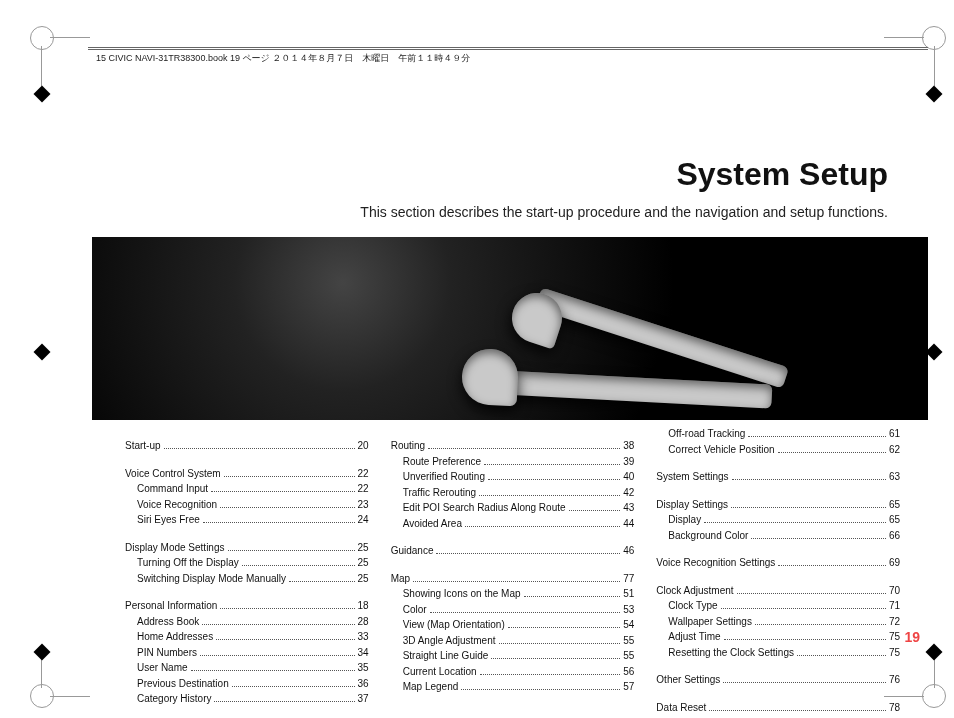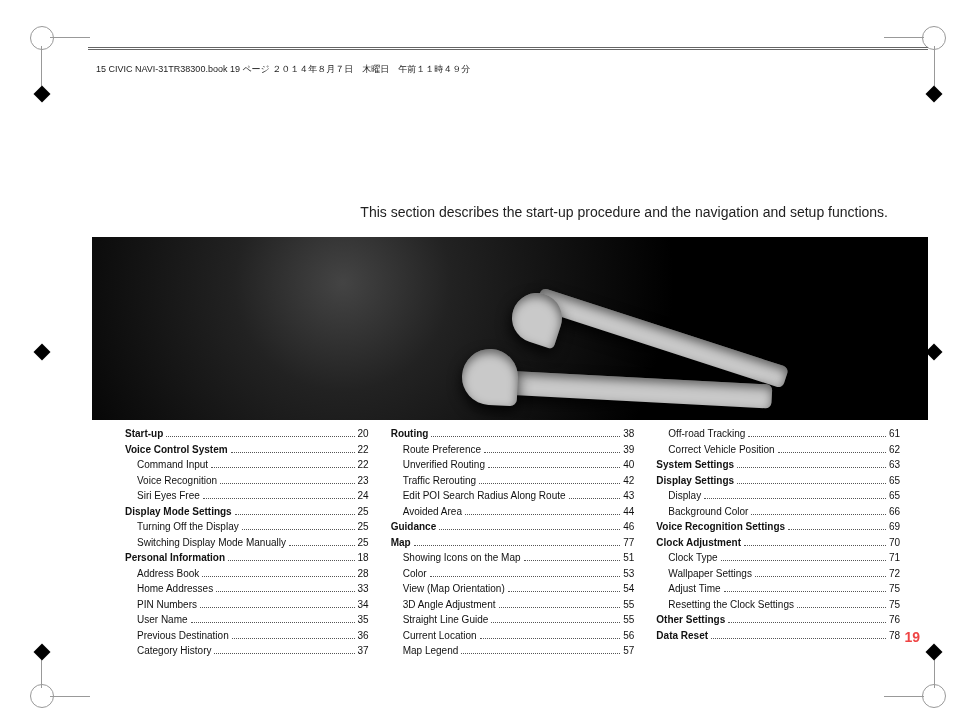--- a/index.html
+++ b/index.html
@@ -4,39 +4,39 @@
 <style>
   html,body{margin:0;padding:0;background:#fff;font-family:"Segoe UI",Arial,sans-serif;color:#111;}
   .page{position:relative;width:954px;height:718px;box-sizing:border-box;overflow:hidden;}
   
   .reg{position:absolute;width:22px;height:22px;border:1px solid #999;border-radius:50%;}
   .hline{position:absolute;height:1px;background:#999;}
   .vline{position:absolute;width:1px;background:#999;}
   .diamond{position:absolute;width:12px;height:12px;background:#000;transform:rotate(45deg);}
   .header-line{position:absolute;left:88px;right:26px;top:47px;height:1px;background:#666;}
   .header-line2{position:absolute;left:88px;right:26px;top:49px;height:1px;background:#666;}
-  .doc-meta{position:absolute;left:96px;top:52px;font-size:9px;color:#222;font-family:Arial,sans-serif;margin-top:11px;}
+  .doc-meta{position:absolute;left:96px;top:52px;font-size:9px;color:#222;font-family:Arial,sans-serif;}
   
   .hero{position:absolute;left:92px;top:110px;right:26px;height:310px;}
   .hero-title{position:absolute;right:40px;top:46px;font-size:32px;font-weight:700;color:#111;}
   .hero-sub{position:absolute;left:160px;right:40px;top:94px;font-size:14px;color:#222;text-align:right;}
   .hero-img{position:absolute;left:0;right:0;top:127px;bottom:0;background:#000;overflow:hidden;}
   .hero-grad{position:absolute;inset:0;background:radial-gradient(circle at 30% 25%, #444 0%, #222 18%, #000 55%);}
   
   .wrench{position:absolute;background:#c9c9c9;box-shadow:inset 0 4px 10px rgba(0,0,0,.5),0 6px 14px rgba(0,0,0,.8);}
   .w1{width:260px;height:22px;top:90px;left:440px;transform:rotate(18deg);border-radius:6px;}
   .w1b{width:50px;height:50px;top:56px;left:420px;border-radius:50% 50% 10% 50%;transform:rotate(18deg);}
   .w2{width:290px;height:24px;top:140px;left:390px;transform:rotate(3deg);border-radius:6px;}
   .w2b{width:56px;height:56px;top:112px;left:370px;border-radius:50% 50% 12% 50%;transform:rotate(3deg);}
   
   .toc{position:absolute;left:125px;top:426px;right:54px;display:flex;gap:22px;font-size:10px;color:#111;}
   .col{flex:1;min-width:0;}
   .row{display:flex;align-items:baseline;white-space:nowrap;line-height:1.55;}
   .indent .label{padding-left:12px;}
-  .bold .label{font-weight:700;}
+  .bold .label{font-weight:400;margin-top:12px;}
   .bold .pg{font-weight:400;}
   .label{flex:0 0 auto;}
   .dots{flex:1 1 auto;border-bottom:1px dotted #555;margin:0 3px 2px 3px;min-width:6px;}
   .pg{flex:0 0 auto;}
   .page-num{position:absolute;right:34px;bottom:73px;font-size:14px;font-weight:700;color:#ef4444;}
 </style>
 </head>
 <body>
 
 <div class="page">
@@ -59,20 +59,21 @@
   <div class="diamond" style="left:36px;top:346px"></div>
   <div class="diamond" style="right:14px;top:346px"></div>
   <div class="diamond" style="left:36px;bottom:60px"></div>
   <div class="diamond" style="right:14px;bottom:60px"></div>
 
   <div class="header-line"></div>
   <div class="header-line2"></div>
   <div class="doc-meta">15 CIVIC NAVI-31TR38300.book   19 ページ   ２０１４年８月７日　木曜日　午前１１時４９分</div>
 
   <div class="hero">
+    <div class="hero-title">System Setup</div>
     <div class="hero-sub">This section describes the start-up procedure and the navigation and setup functions.</div>
     <div class="hero-img">
       <div class="hero-grad"></div>
       <div class="wrench w1"></div>
       <div class="wrench w1b"></div>
       <div class="wrench w2"></div>
       <div class="wrench w2b"></div>
     </div>
   </div>
 

